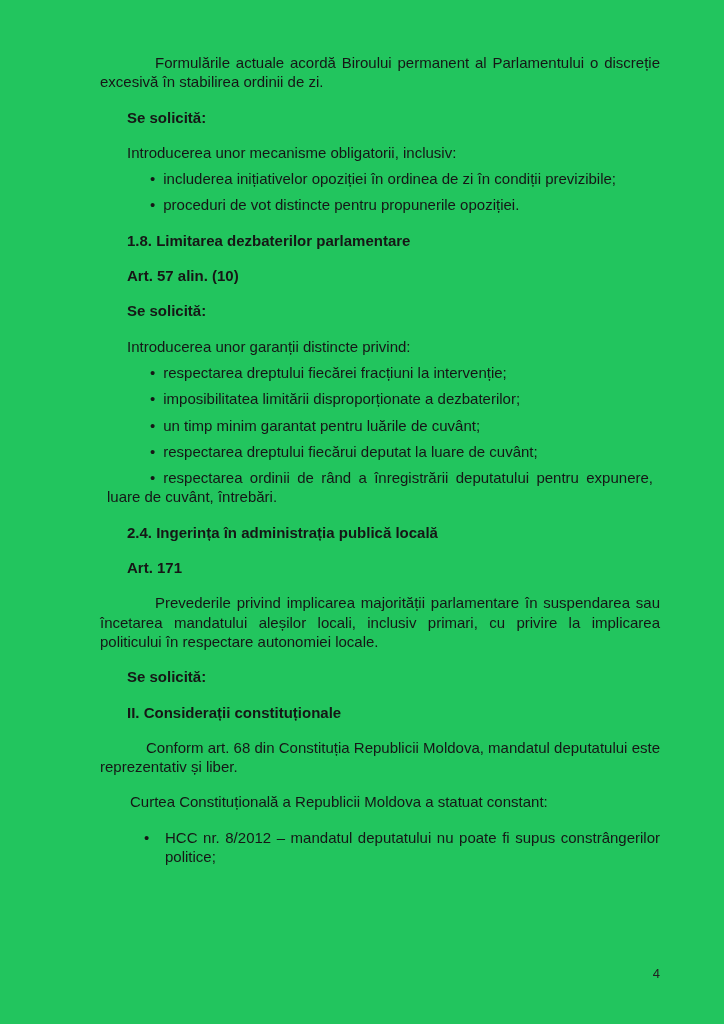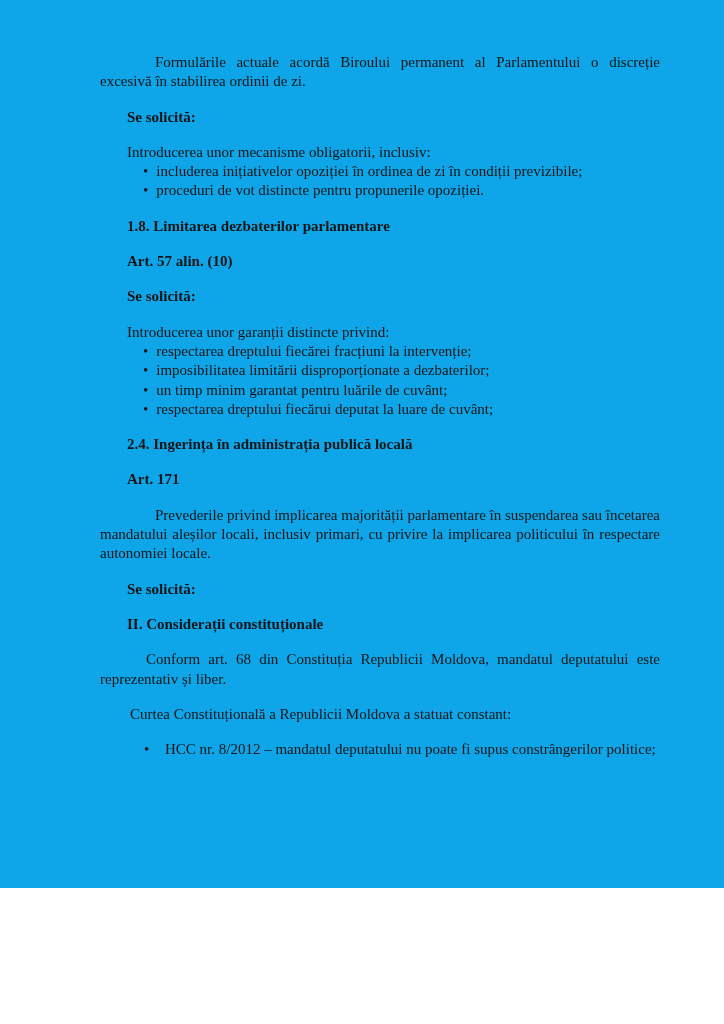--- a/index.html
+++ b/index.html
@@ -3,23 +3,23 @@
 <meta charset="utf-8">
 <style>
   html, body {
     margin: 0;
     padding: 0;
     background: #ffffff;
   }
   .page {
     position: relative;
     width: 724px;
-    height: 888px;
-    background: #0ea5e9;
-    font-family: Liberation Serif, serif;
+    height: 1024px;
+    background: #22c55e;
+    font-family: Liberation Sans, sans-serif;
     font-size: 15px;
     line-height: 19.3px;
     color: #161616;
     overflow: hidden;
   }
   .content {
     position: absolute;
     left: 100px;
     top: 53px;
     width: 560px;
@@ -30,21 +30,21 @@
   }
   .content p.tight { margin-bottom: 0; }
   .ind-55 { text-indent: 55px; }
   .ind-46 { text-indent: 46px; }
   .ind-30 { text-indent: 30px; }
   .ind-27 { text-indent: 27px; }
   .bold { font-weight: 700; }
   .heading { font-weight: 700; text-indent: 27px; text-align: left; }
   .list-flow { margin: 0 0 16px 0; }
   .list-flow p.bullet-a {
-    margin: 0;
+    margin: 7px;
     text-align: justify;
     text-indent: 43px;
   }
   .bullet-a .marker {
     display: inline-block;
     margin-right: 8px;
     text-indent: 0;
   }
   .bullet-b {
     display: flex;
@@ -93,20 +93,21 @@
 
     <p class="bold ind-27">Se solicită:</p>
 
     <p class="ind-27 tight">Introducerea unor garanții distincte privind:</p>
 
     <div class="list-flow">
       <p class="bullet-a"><span class="marker">•</span><span>respectarea dreptului fiecărei fracțiuni la intervenție;</span></p>
       <p class="bullet-a"><span class="marker">•</span><span>imposibilitatea limitării disproporționate a dezbaterilor;</span></p>
       <p class="bullet-a"><span class="marker">•</span><span>un timp minim garantat pentru luările de cuvânt;</span></p>
       <p class="bullet-a"><span class="marker">•</span><span>respectarea dreptului fiecărui deputat la luare de cuvânt;</span></p>
+      <p class="bullet-a"><span class="marker">•</span><span>respectarea ordinii de rând a înregistrării deputatului pentru expunere, luare de cuvânt, întrebări.</span></p>
     </div>
 
     <p class="heading">2.4. Ingerința în administrația publică locală</p>
 
     <p class="bold ind-27">Art. 171</p>
 
     <p class="ind-55">Prevederile privind implicarea majorității parlamentare în suspendarea sau încetarea mandatului aleșilor locali, inclusiv primari, cu privire la implicarea politicului în respectare autonomiei locale.</p>
 
     <p class="bold ind-27">Se solicită:</p>
 

